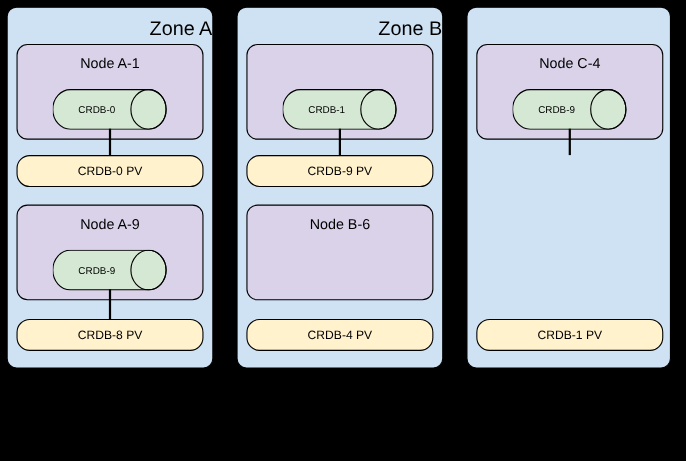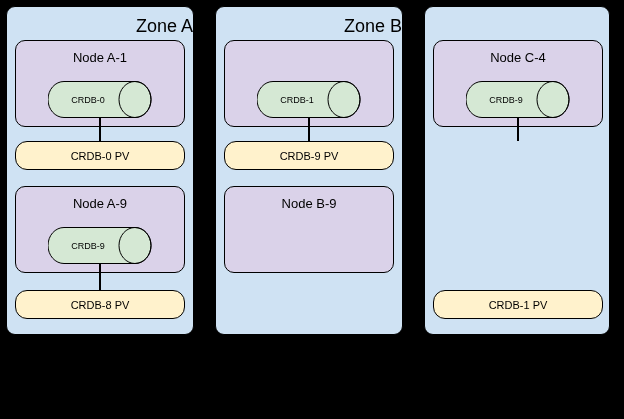--- a/index.html
+++ b/index.html
@@ -144,22 +144,23 @@
         <path class="cyl-body" d="M16,0.5 H87 A16,18 0 0 1 87,36.5 H16 A16,18 0 0 1 16,0.5 Z"></path>
         <ellipse class="cyl-rim" cx="87" cy="18.5" rx="16" ry="18"></ellipse>
       </svg>
       <span class="cyl-label">CRDB-1</span>
     </div>
   </div>
   <div class="connector c1"></div>
   <div class="pv pv1">CRDB-9 PV</div>
 
   <div class="node node2">
-    <div class="node-label">Node B-9</div>
+    <div class="node-label">Node B-6</div>
   </div>
+  <div class="pv pv2">CRDB-4 PV</div>
 </div>
 
 <div class="zone" id="zone-c">
 
   <div class="node node1">
     <div class="node-label">Node C-4</div>
     <div class="cyl">
       <svg viewBox="0 0 104 37">
         <path class="cyl-body" d="M16,0.5 H87 A16,18 0 0 1 87,36.5 H16 A16,18 0 0 1 16,0.5 Z"></path>
         <ellipse class="cyl-rim" cx="87" cy="18.5" rx="16" ry="18"></ellipse>

